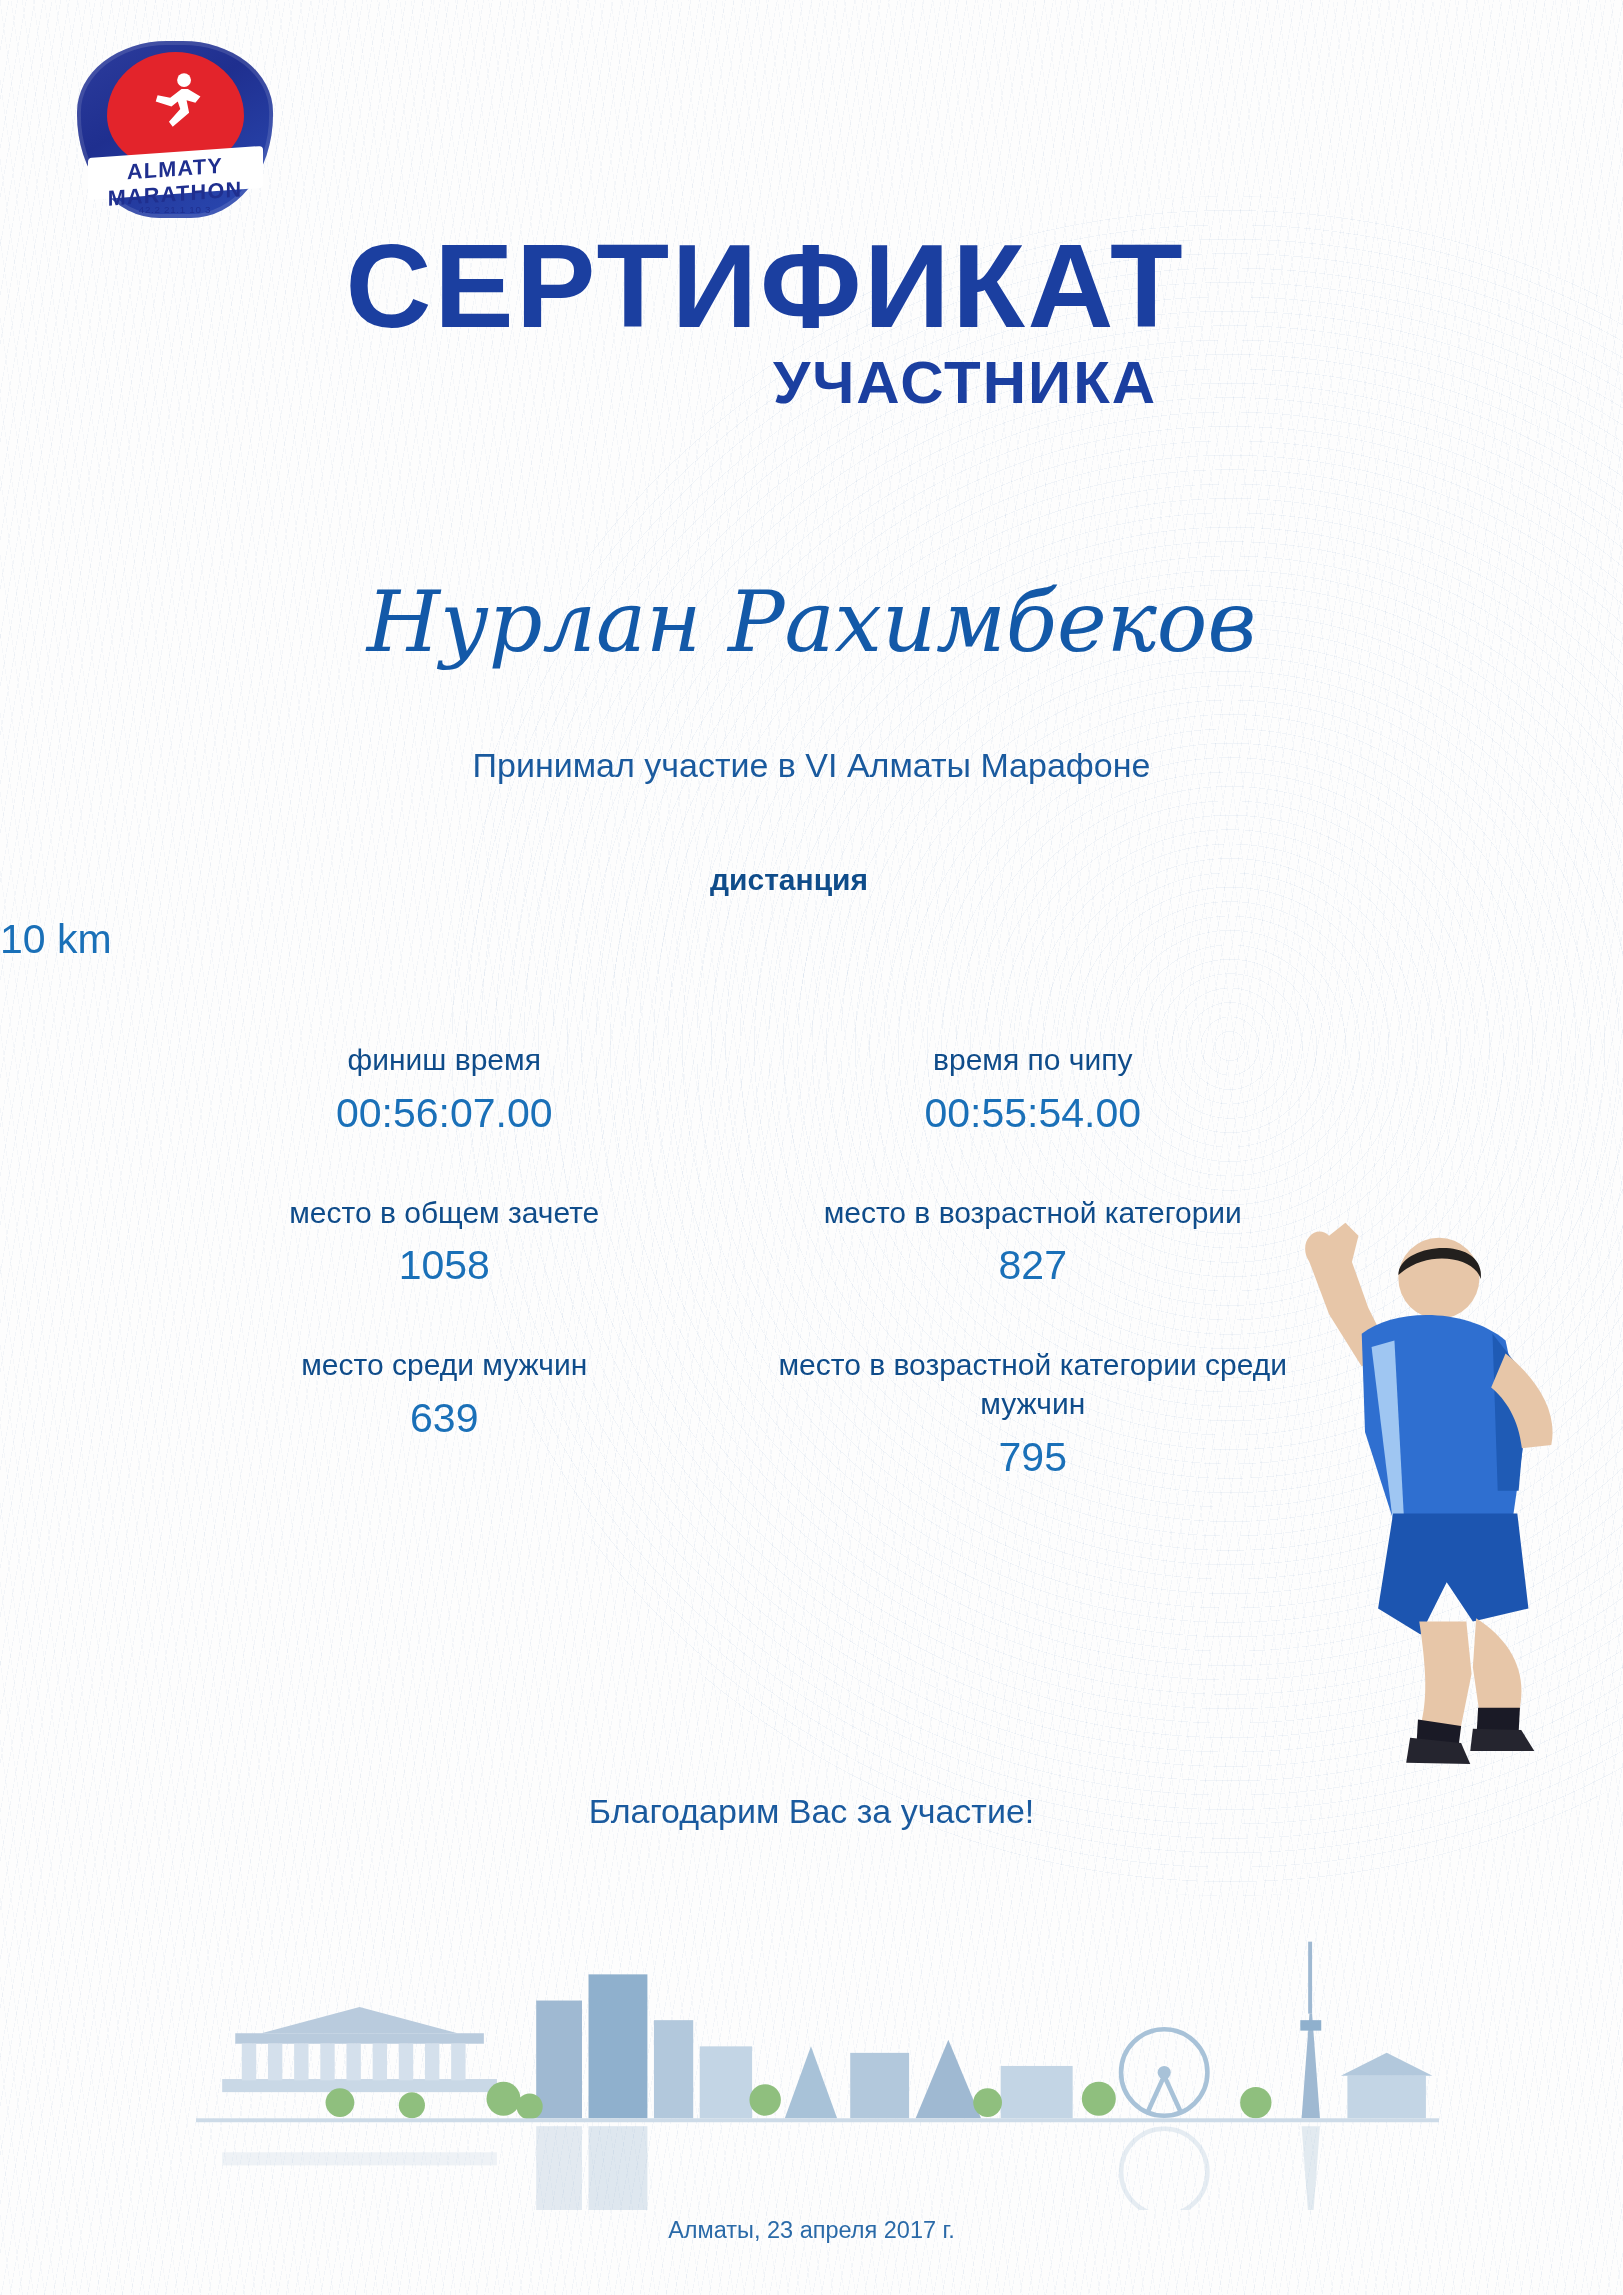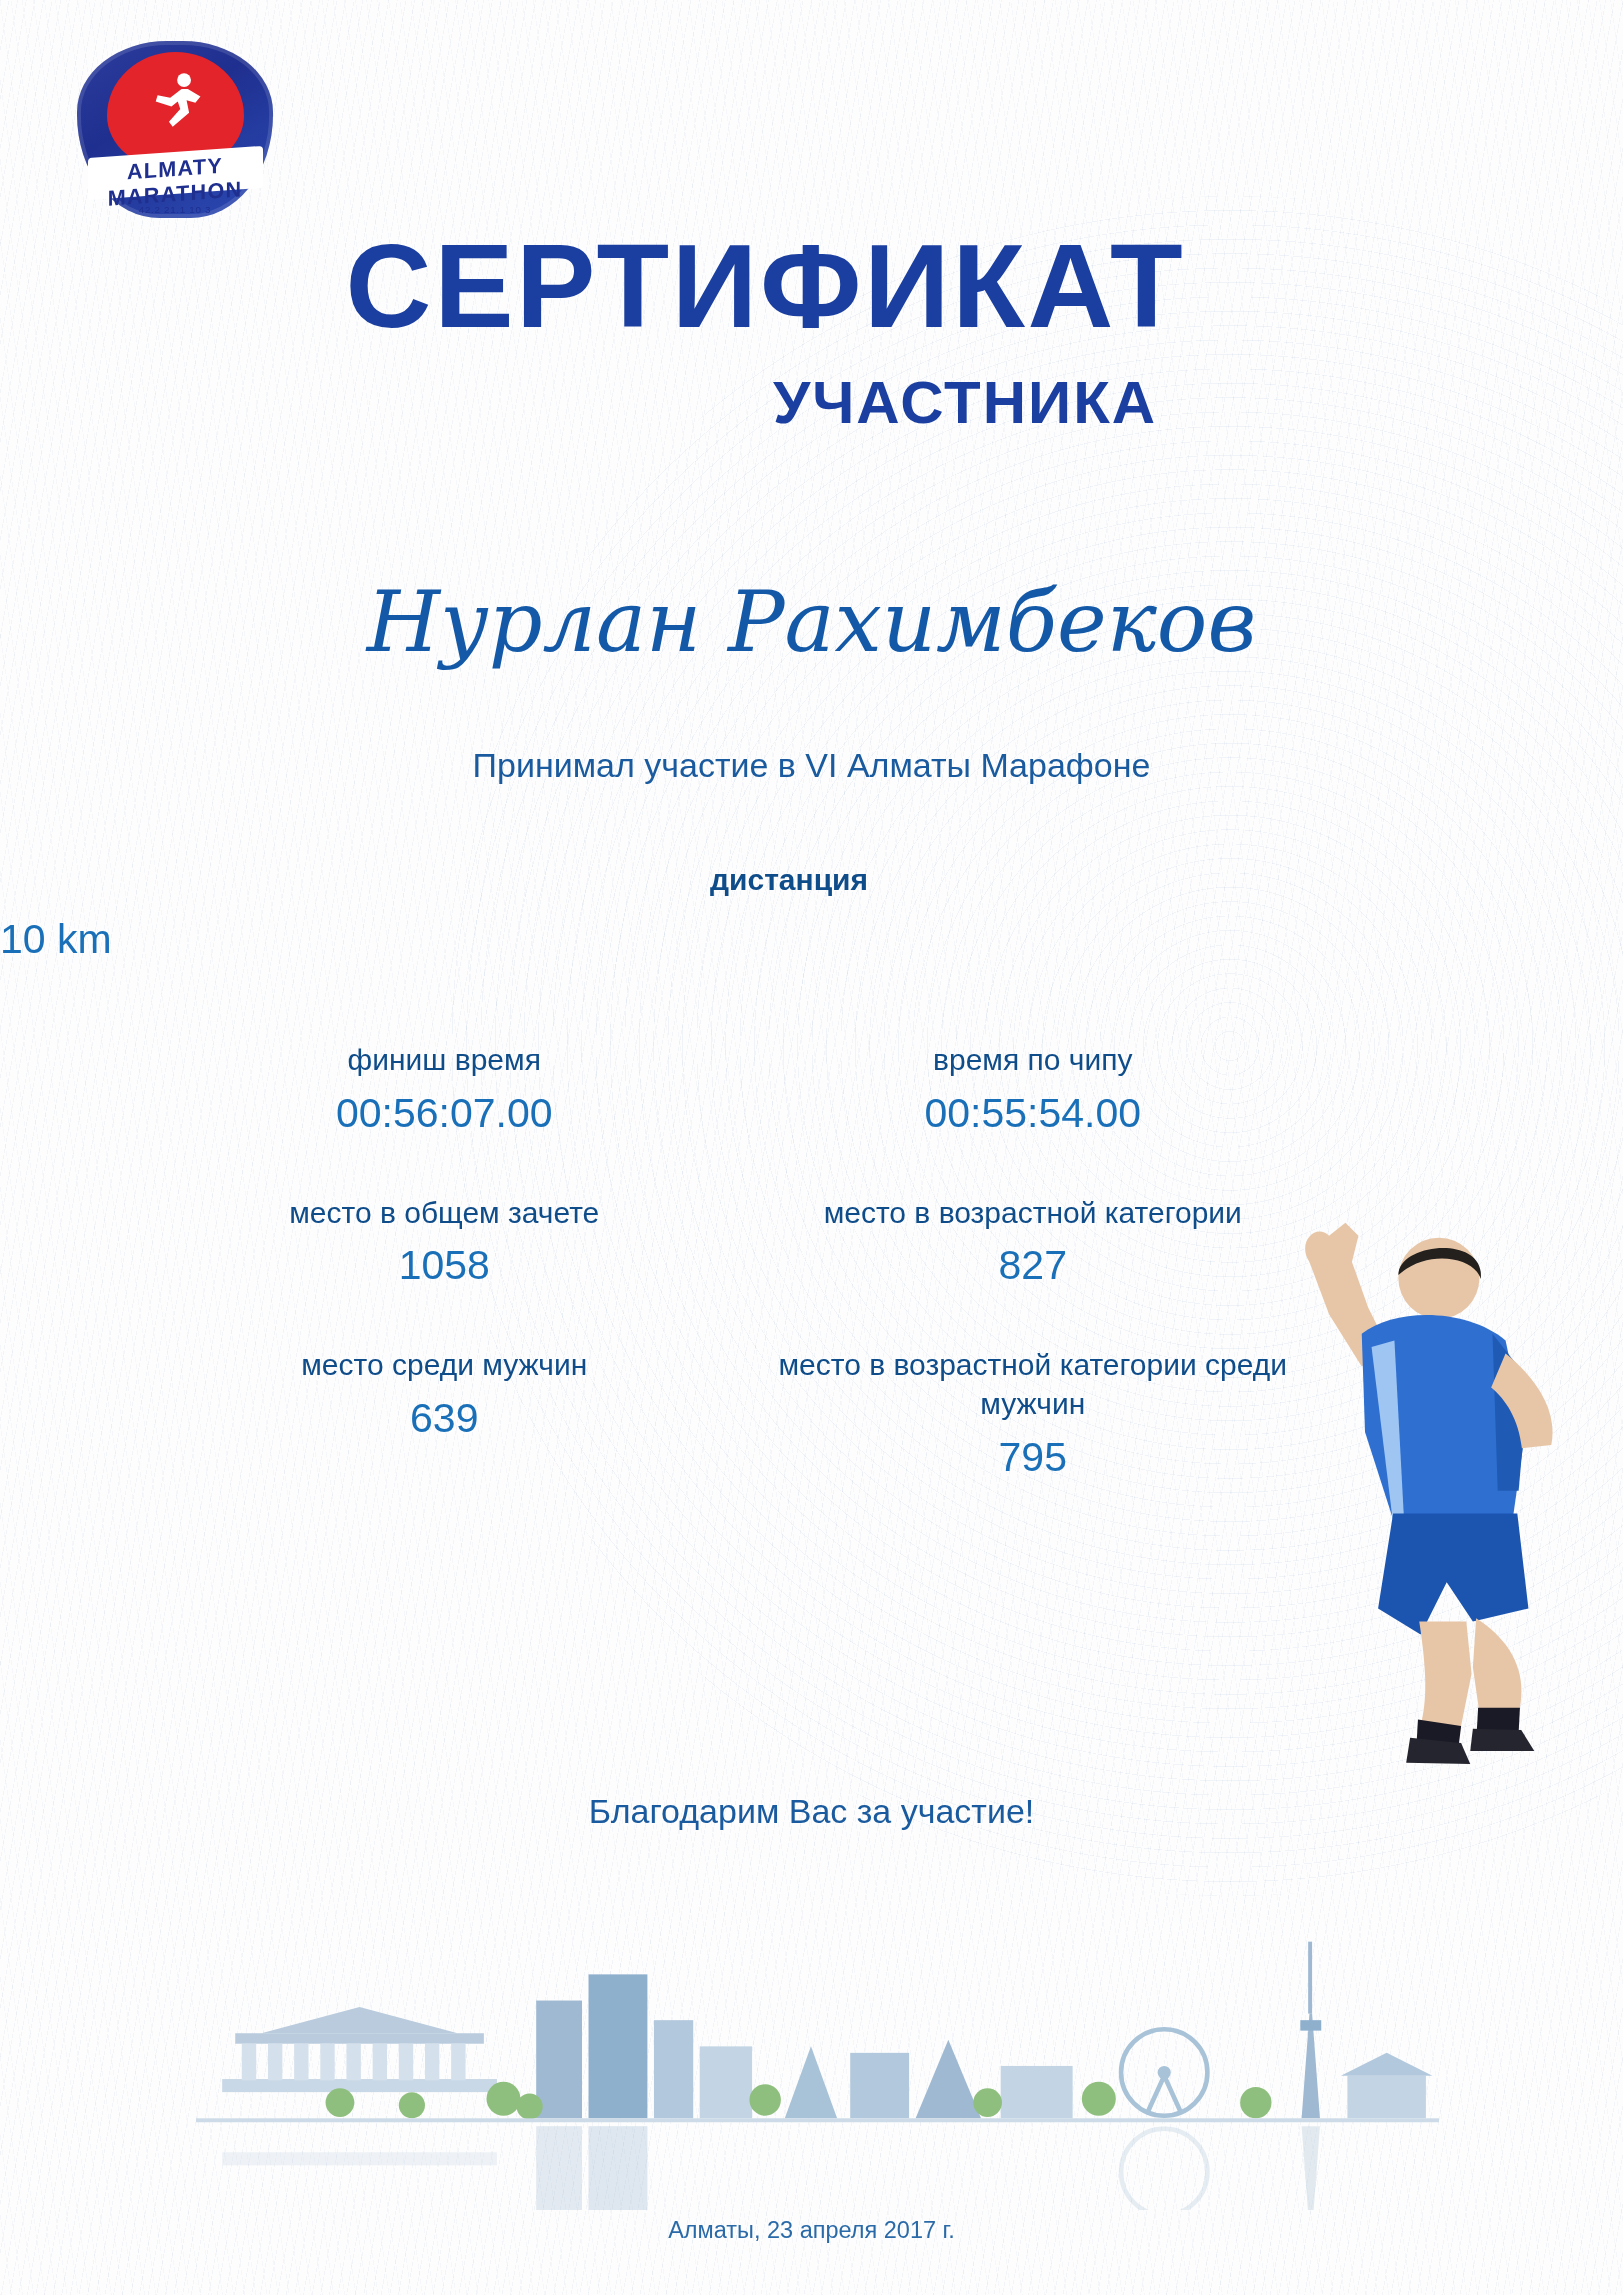--- a/index.html
+++ b/index.html
@@ -116,21 +116,21 @@
     padding-right: 92px;
     box-sizing: border-box;
     font-size: 119px;
     font-weight: bold;
     color: #1b3fa0;
     letter-spacing: 2.6px;
     line-height: 1;
   }
   .title-sub {
     position: absolute;
-    left: 0; top: 373px;
+    left: 0; top: 353px;
     width: 1623px;
     text-align: center;
     padding-left: 307px;
     box-sizing: border-box;
     font-size: 60px;
     font-weight: bold;
     color: #1b3fa0;
     letter-spacing: 2px;
     line-height: 1;
   }

